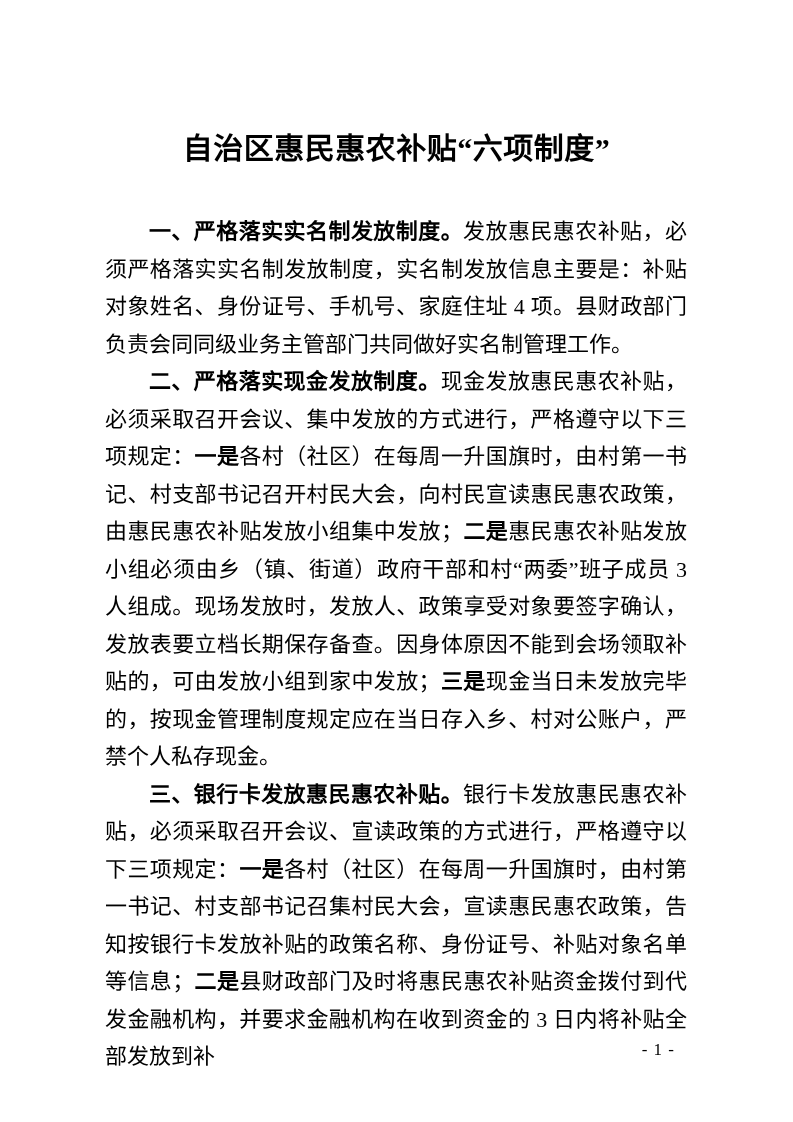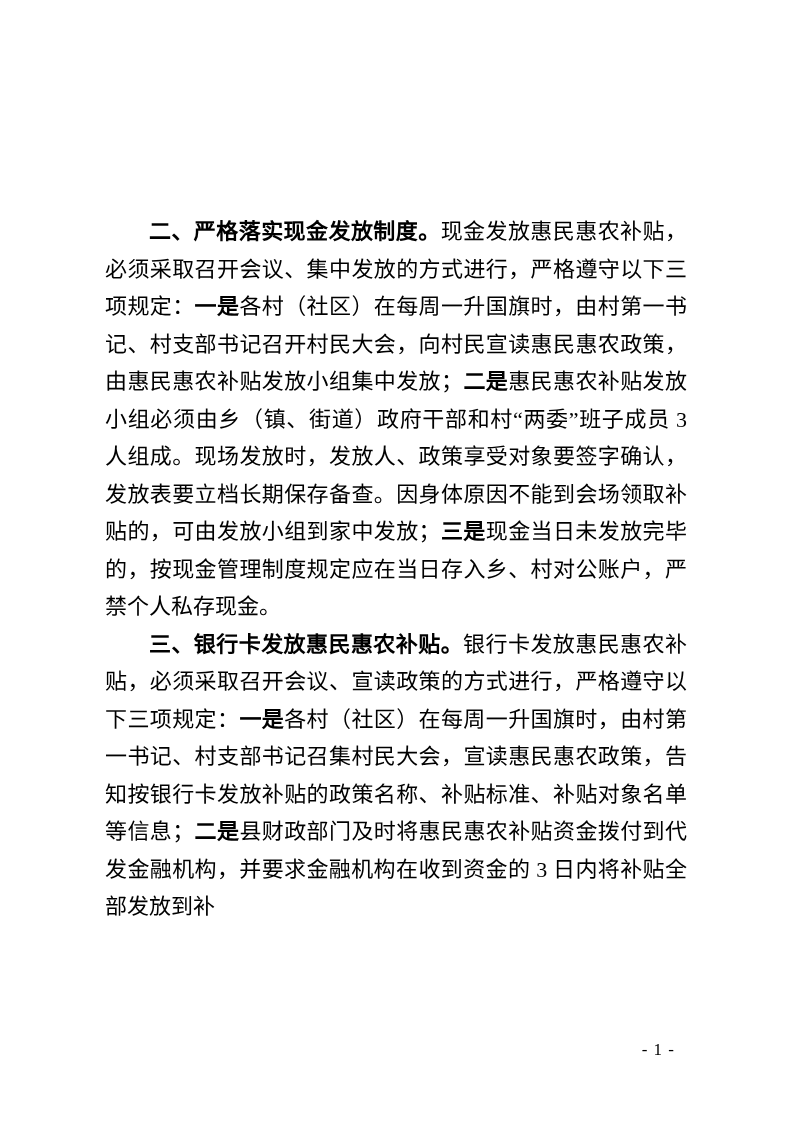--- a/index.html
+++ b/index.html
@@ -53,20 +53,22 @@
     font-size: 17px;
     line-height: 20px;
     letter-spacing: 1px;
     color: #000000;
   }
 </style>
 </head>
 <body>
 
 <div class="page">
+  <h1 class="doc-title">自治区惠民惠农补贴“六项制度”</h1>
 
   <div class="doc-body">
+      <p class="para"><span class="seg bold">一、严格落实实名制发放制度。</span><span class="seg">发放惠民惠农补贴，必须严格落实实名制发放制度，实名制发放信息主要是：补贴对象姓名、身份证号、手机号、家庭住址 4 项。县财政部门负责会同同级业务主管部门共同做好实名制管理工作。</span></p>
       <p class="para"><span class="seg bold">二、严格落实现金发放制度。</span><span class="seg">现金发放惠民惠农补贴，必须采取召开会议、集中发放的方式进行，严格遵守以下三项规定：</span><span class="seg bold">一是</span><span class="seg">各村（社区）在每周一升国旗时，由村第一书记、村支部书记召开村民大会，向村民宣读惠民惠农政策，由惠民惠农补贴发放小组集中发放；</span><span class="seg bold">二是</span><span class="seg">惠民惠农补贴发放小组必须由乡（镇、街道）政府干部和村“两委”班子成员 3 人组成。现场发放时，发放人、政策享受对象要签字确认，发放表要立档长期保存备查。因身体原因不能到会场领取补贴的，可由发放小组到家中发放；</span><span class="seg bold">三是</span><span class="seg">现金当日未发放完毕的，按现金管理制度规定应在当日存入乡、村对公账户，严禁个人私存现金。</span></p>
-      <p class="para"><span class="seg bold">三、银行卡发放惠民惠农补贴。</span><span class="seg">银行卡发放惠民惠农补贴，必须采取召开会议、宣读政策的方式进行，严格遵守以下三项规定：</span><span class="seg bold">一是</span><span class="seg">各村（社区）在每周一升国旗时，由村第一书记、村支部书记召集村民大会，宣读惠民惠农政策，告知按银行卡发放补贴的政策名称、补贴标准、补贴对象名单等信息；</span><span class="seg bold">二是</span><span class="seg">县财政部门及时将惠民惠农补贴资金拨付到代发金融机构，并要求金融机构在收到资金的 3 日内将补贴全部发放到补</span></p>
+      <p class="para"><span class="seg bold">三、银行卡发放惠民惠农补贴。</span><span class="seg">银行卡发放惠民惠农补贴，必须采取召开会议、宣读政策的方式进行，严格遵守以下三项规定：</span><span class="seg bold">一是</span><span class="seg">各村（社区）在每周一升国旗时，由村第一书记、村支部书记召集村民大会，宣读惠民惠农政策，告知按银行卡发放补贴的政策名称、身份证号、补贴对象名单等信息；</span><span class="seg bold">二是</span><span class="seg">县财政部门及时将惠民惠农补贴资金拨付到代发金融机构，并要求金融机构在收到资金的 3 日内将补贴全部发放到补</span></p>
     </div>
 
   <div class="page-number">- 1 -</div>
 </div>
 
 </body></html>

